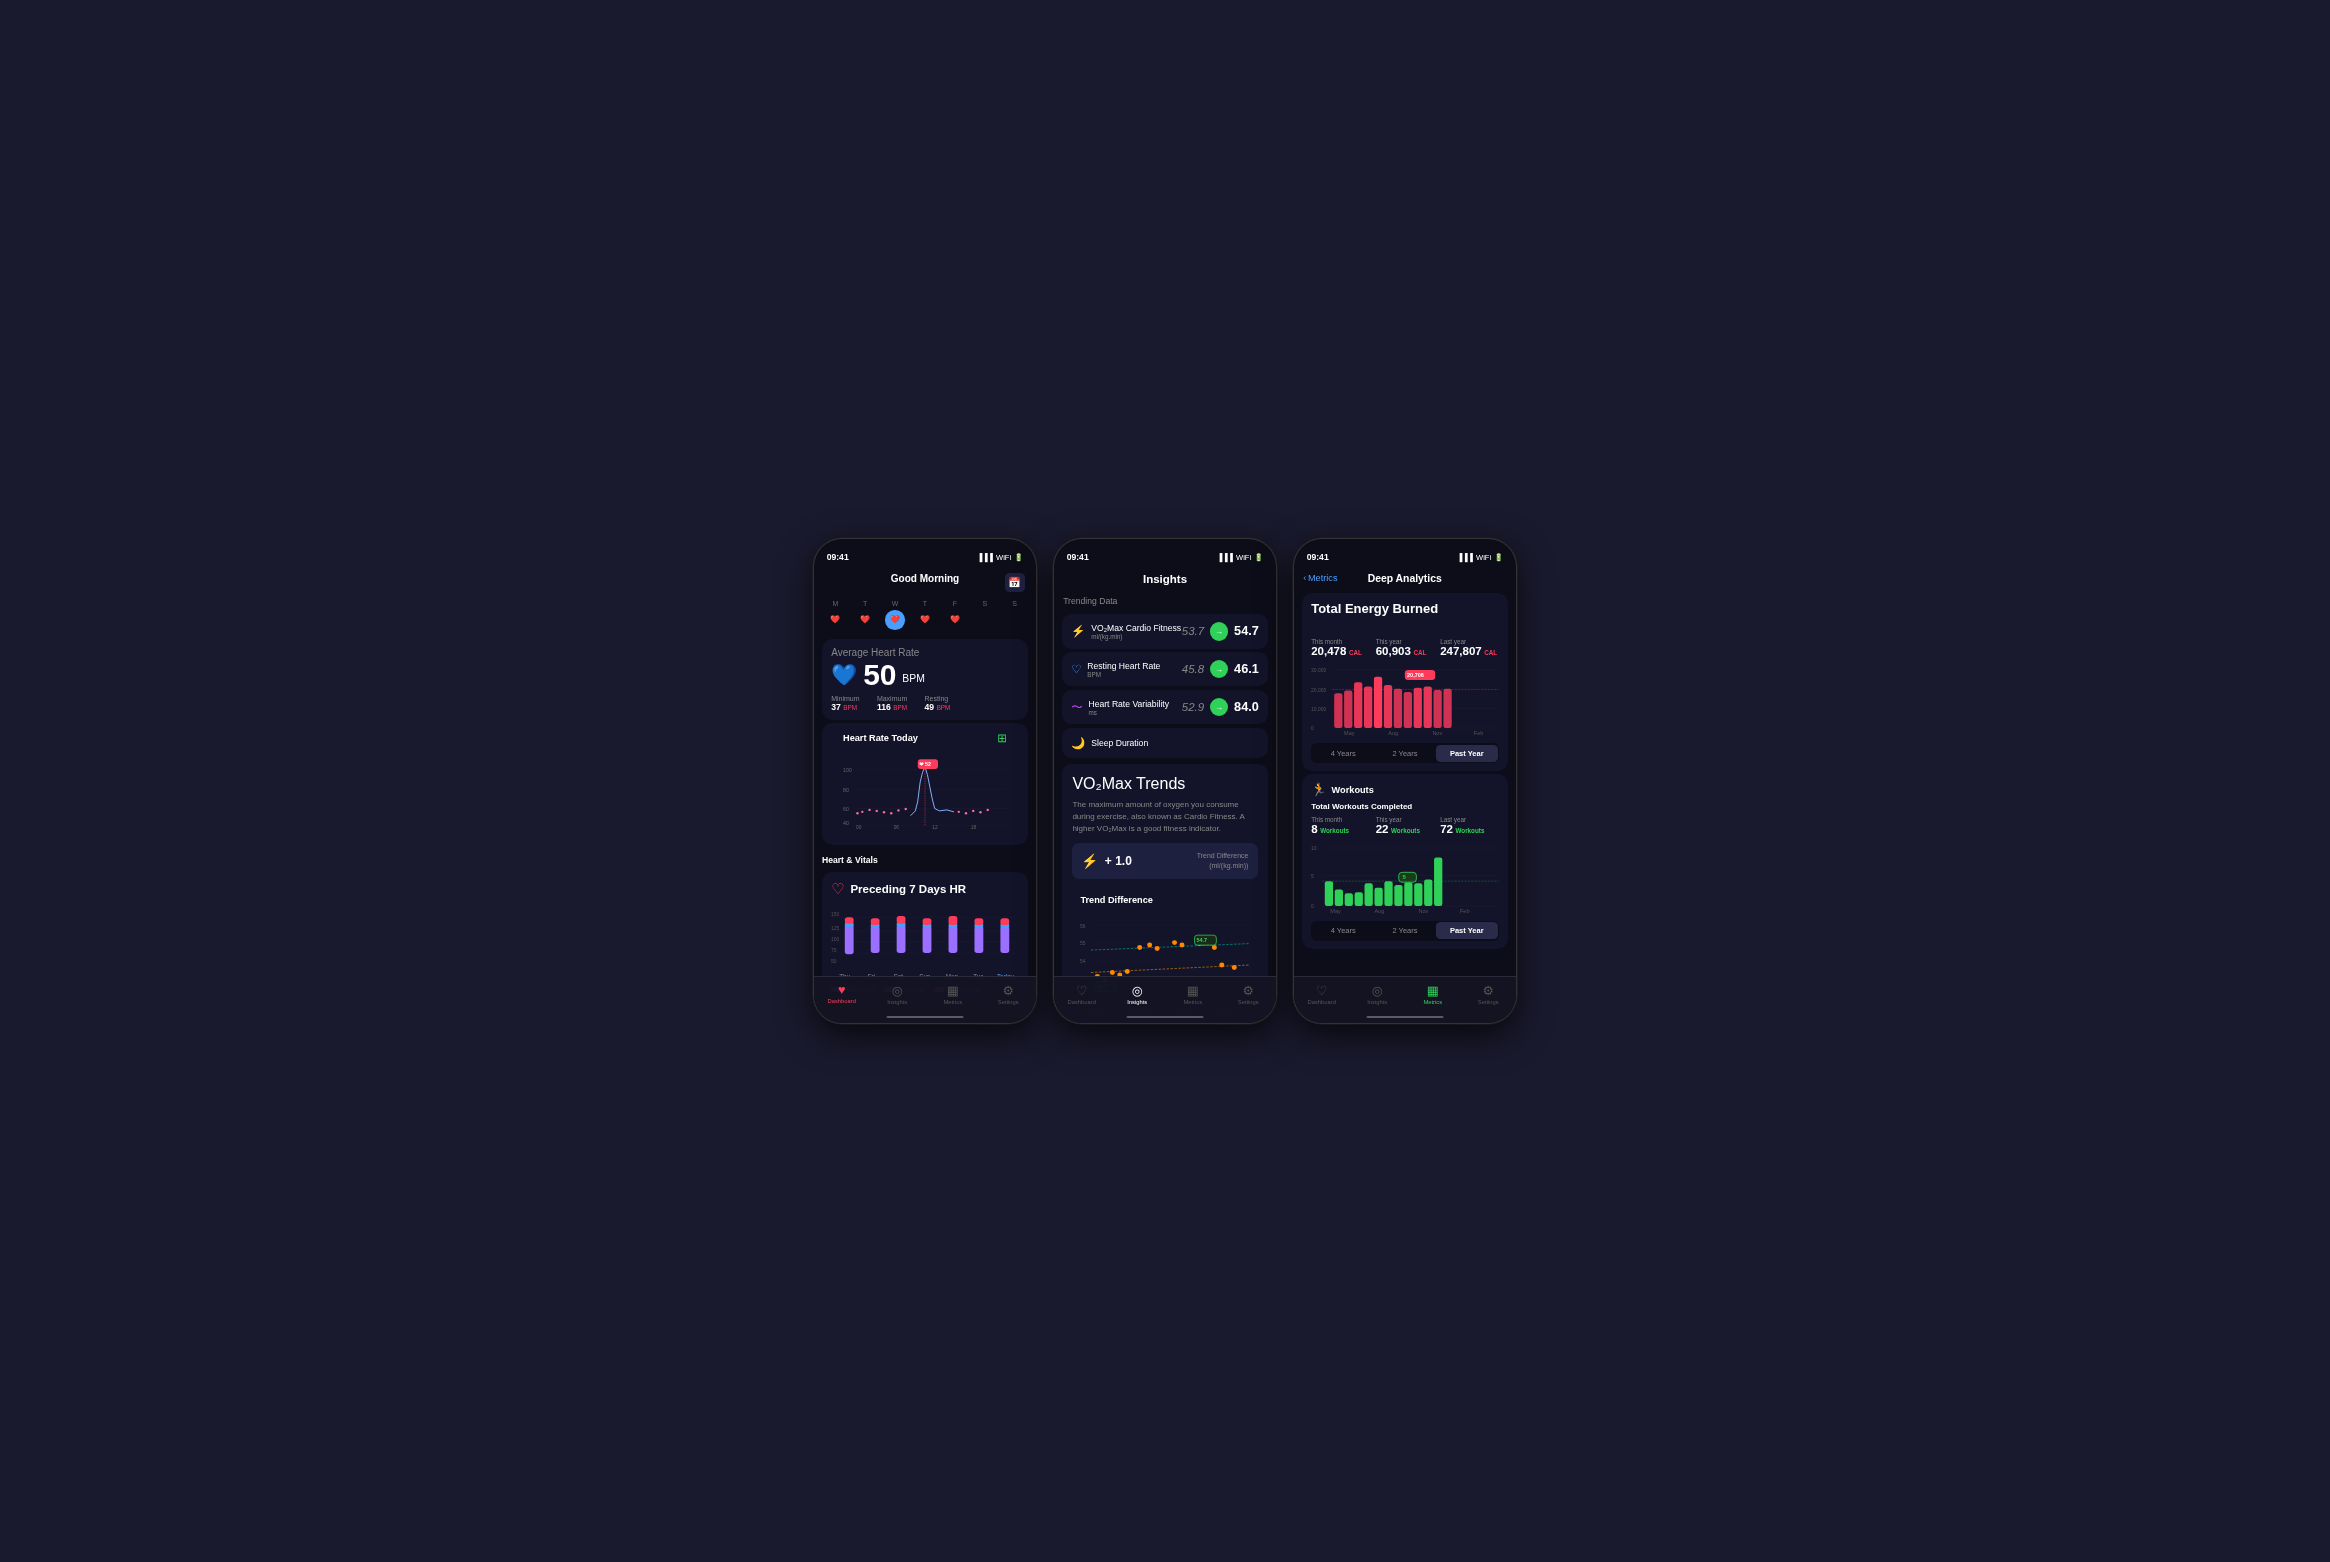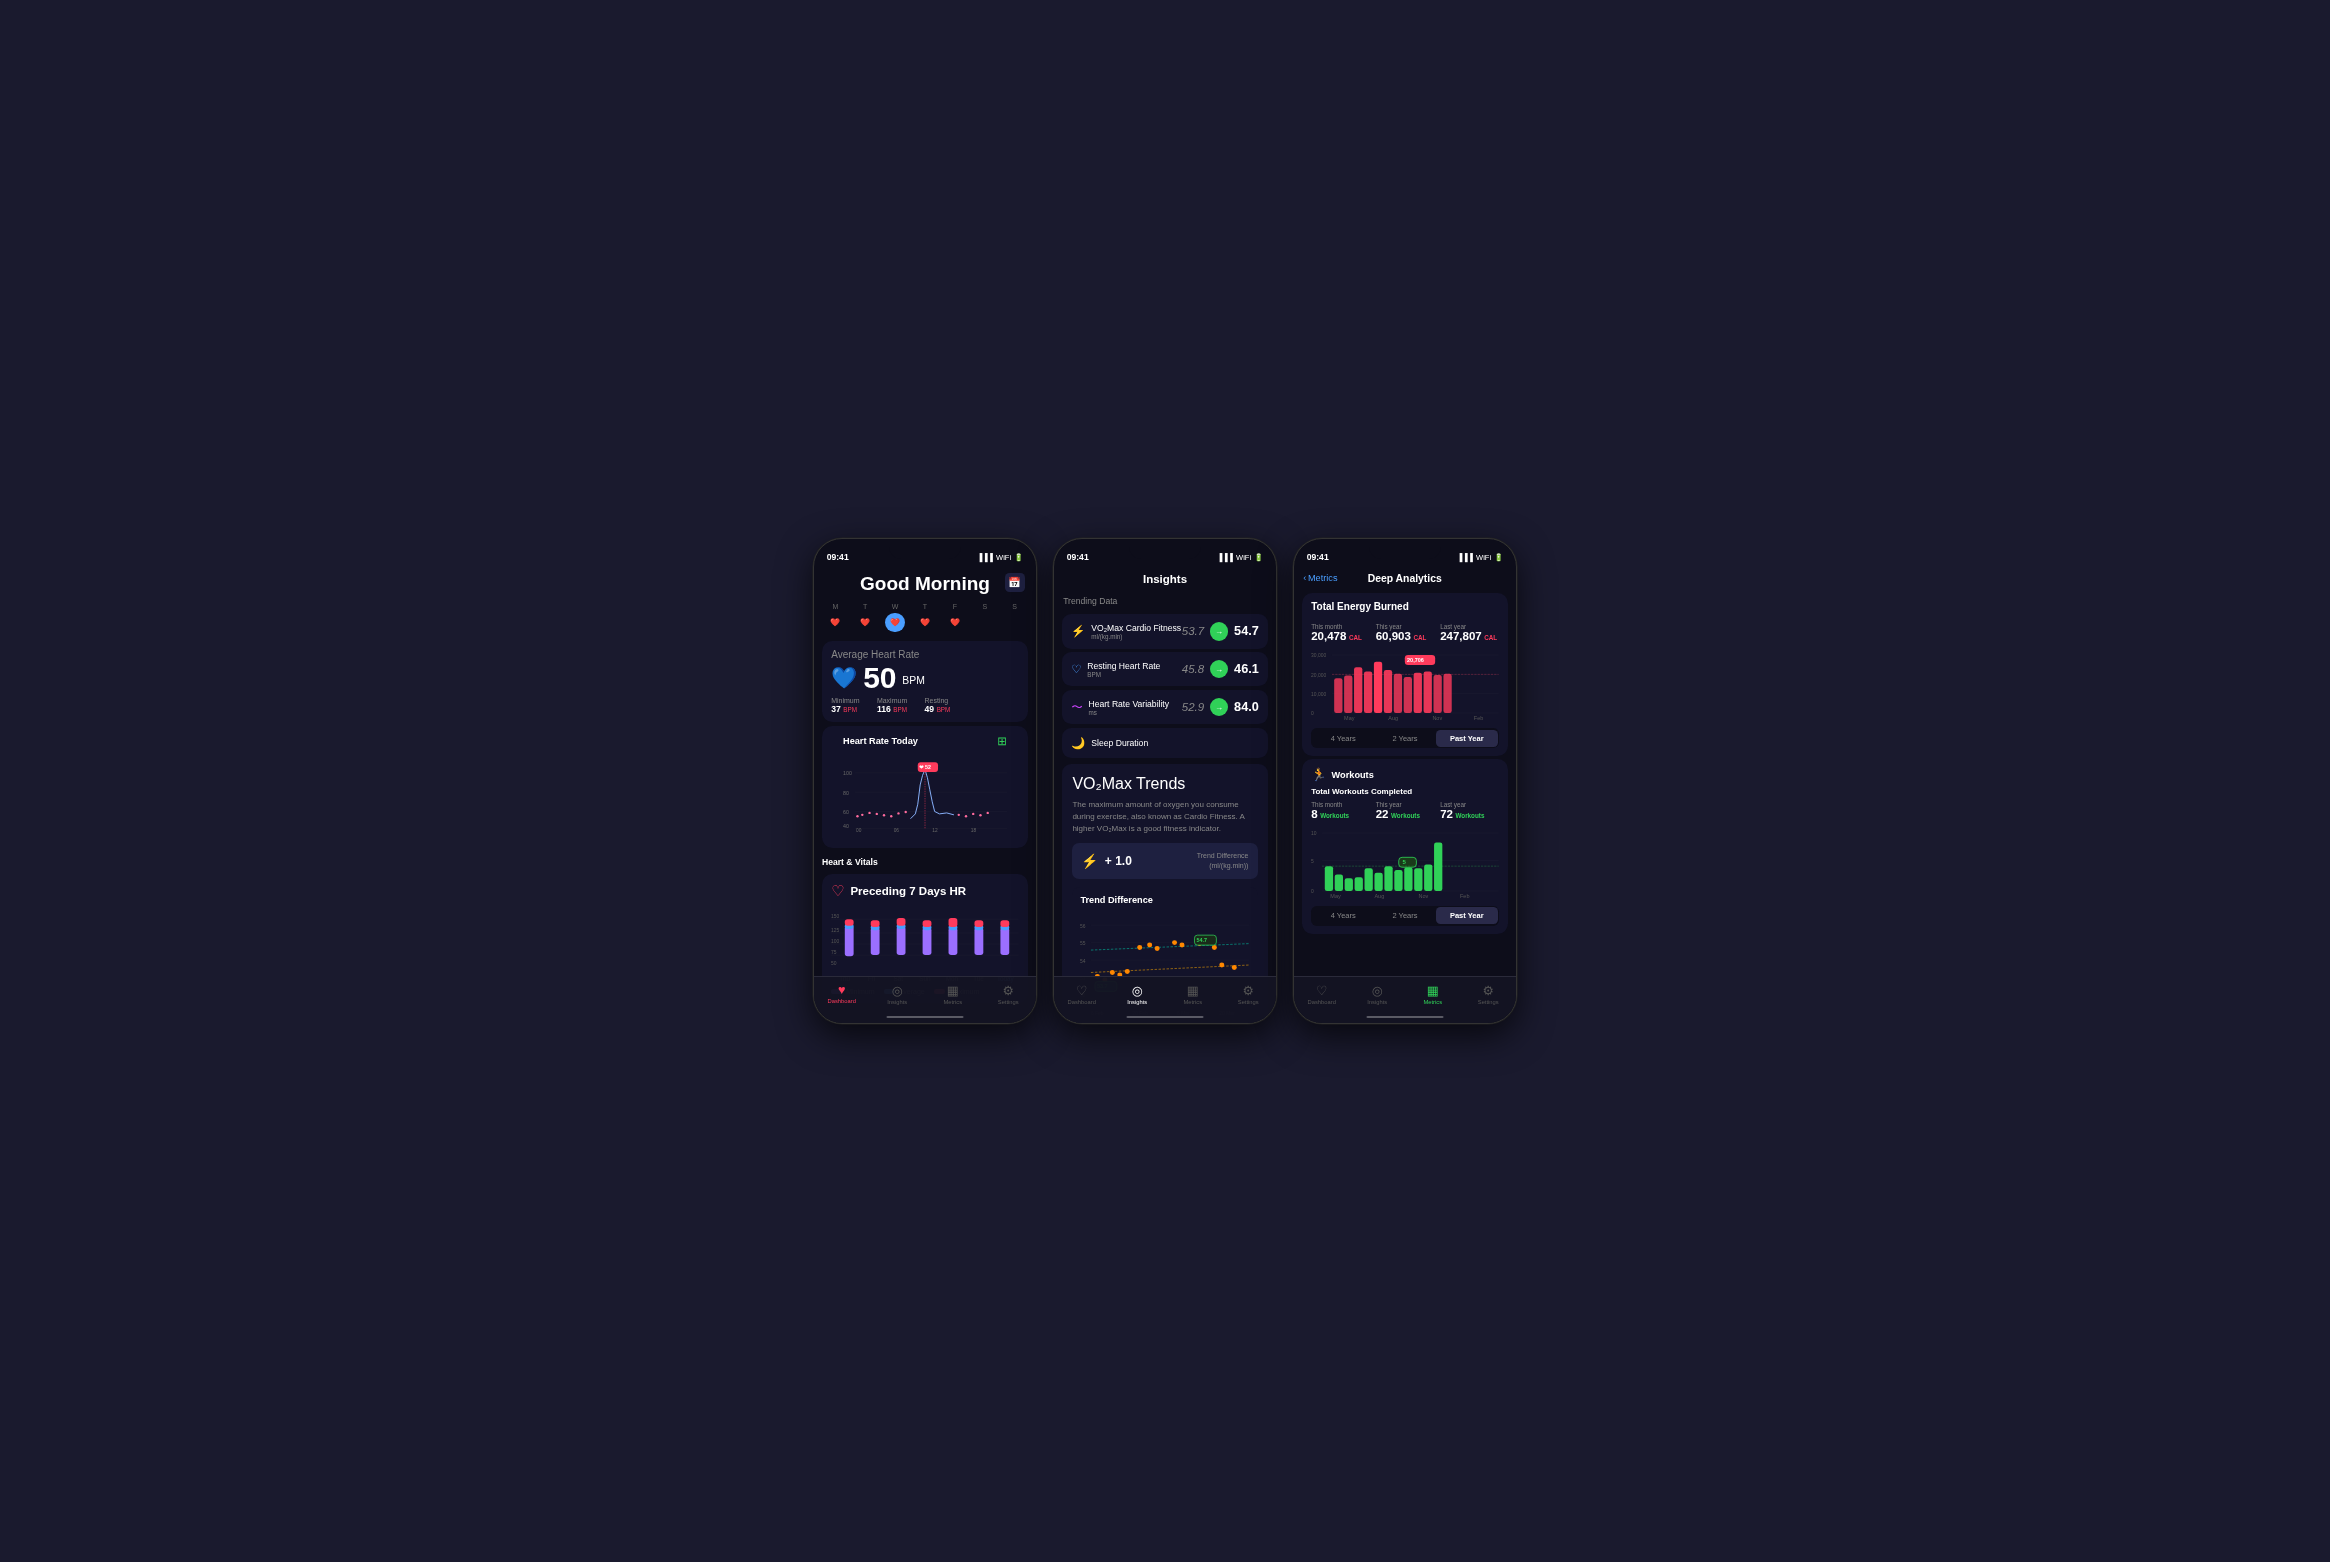--- a/index.html
+++ b/index.html
@@ -120,21 +120,21 @@
     }
 
     
     .p1-header {
       padding: 4.6px 11.5px 5.8px;
       display: flex;
       justify-content: space-between;
       align-items: flex-start;
     }
     .p1-title {
-      font-size: 19px;
+      font-size: 10px;
       font-weight: 700;
       color: #fff;
       text-align: center;
       flex: 1;
     }
     .calendar-btn {
       width: 19.6px;
       height: 19.6px;
       background: #1e2040;
       border-radius: 4.6px;
@@ -435,24 +435,24 @@
       text-align: center;
       margin-right: 35px;
     }
     .analytics-section {
       margin: 3.5px 8px;
       background: #13132a;
       border-radius: 10.4px;
       padding: 8px 9.2px;
     }
     .analytics-section-title {
-      font-size: 10px;
+      font-size: 13px;
       font-weight: 700;
       color: #fff;
-      margin-bottom: 11px;
+      margin-bottom: 22px;
     }
     .analytics-stats-row {
       display: flex;
       gap: 5.8px;
       margin-bottom: 7px;
     }
     .analytics-stat {
       flex: 1;
     }
     .analytics-stat-label { font-size: 6.3px; color: #888; }

